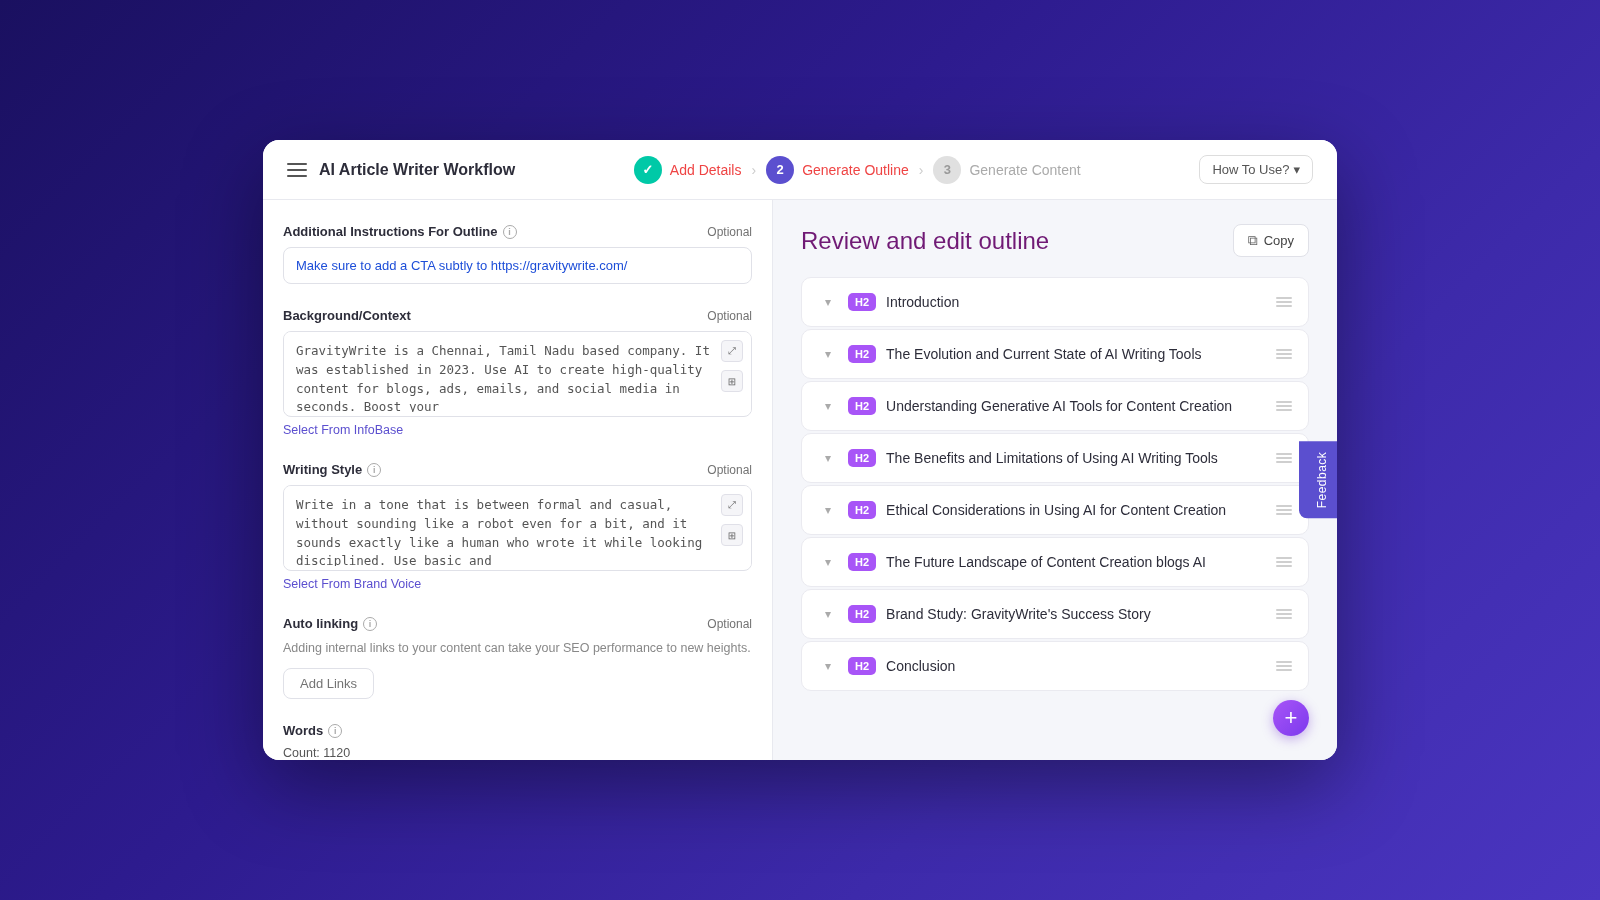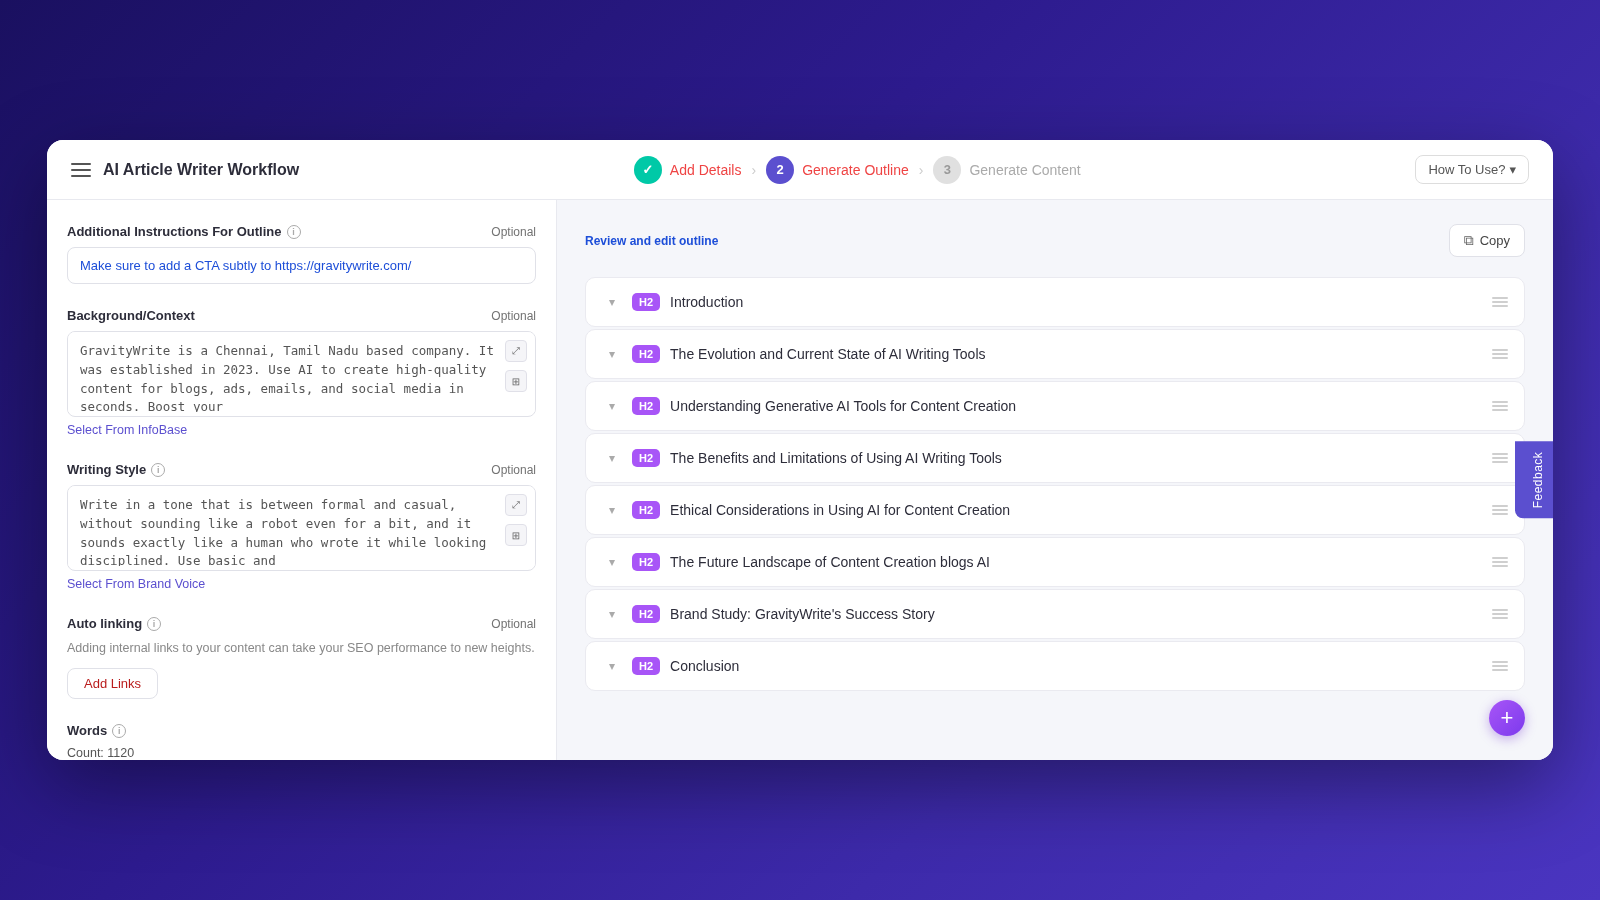--- a/index.html
+++ b/index.html
@@ -9,21 +9,21 @@
       height: 900px;
       overflow: hidden;
       background: linear-gradient(135deg, #1a1060 0%, #2d1b8e 40%, #3d2aaa 70%, #4a35c0 100%);
       font-family: -apple-system, BlinkMacSystemFont, 'Segoe UI', sans-serif;
       display: flex;
       align-items: center;
       justify-content: center;
     }
 
     .app-window {
-      width: 1506px;
+      width: 1074px;
       height: 620px;
       background: #f5f6fa;
       border-radius: 16px;
       overflow: hidden;
       display: flex;
       flex-direction: column;
       box-shadow: 0 25px 80px rgba(0,0,0,0.4);
     }
 
     
@@ -261,21 +261,21 @@
       display: inline-block;
       font-weight: 500;
     }
 
     .add-links-btn {
       background: white;
       border: 1px solid #e0e1e8;
       border-radius: 8px;
       padding: 7px 16px;
       font-size: 13px;
-      color: #b91c1c;
+      color: #737373;
       cursor: pointer;
     }
 
     .auto-linking-desc {
       font-size: 12.5px;
       color: #888;
       line-height: 1.5;
       margin-bottom: 10px;
     }
 
@@ -303,23 +303,23 @@
     }
 
     .outline-header {
       display: flex;
       align-items: center;
       justify-content: space-between;
       margin-bottom: 20px;
     }
 
     .outline-title {
-      font-size: 12px;
-      font-weight: 700;
-      color: #1d4ed8;
+      font-size: 24px;
+      font-weight: 400;
+      color: #701a75;
     }
 
     .copy-btn {
       display: flex;
       align-items: center;
       gap: 6px;
       background: white;
       border: 1px solid #e0e1e8;
       border-radius: 8px;
       padding: 7px 14px;

